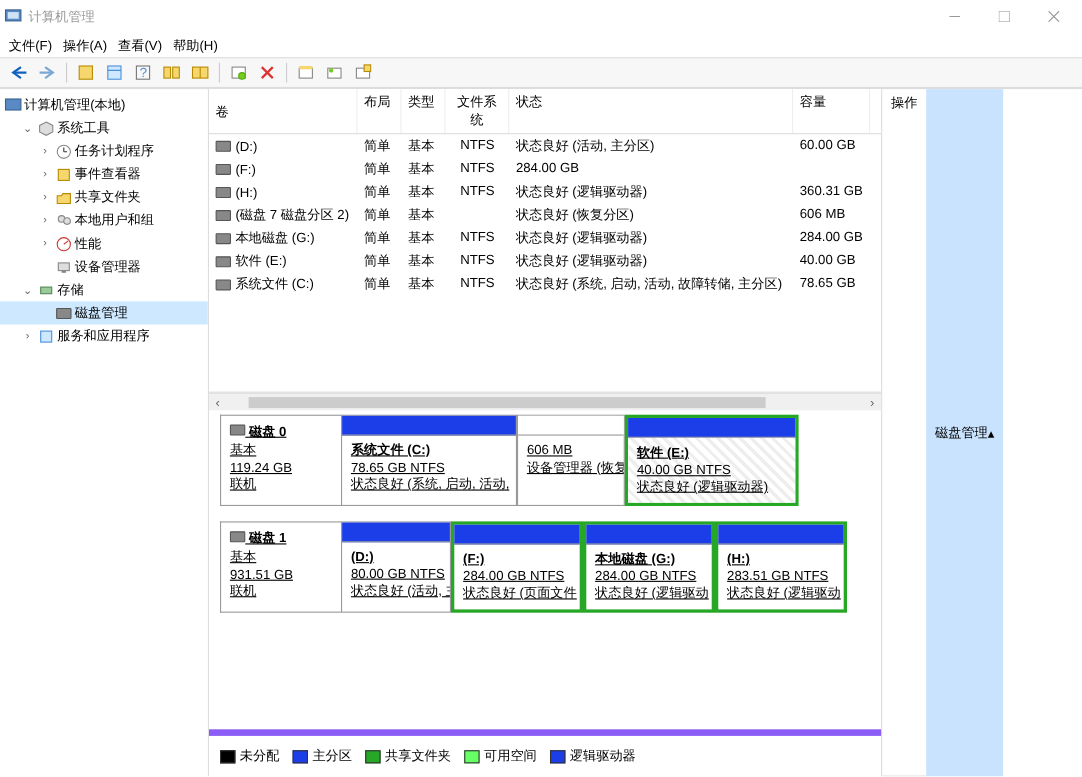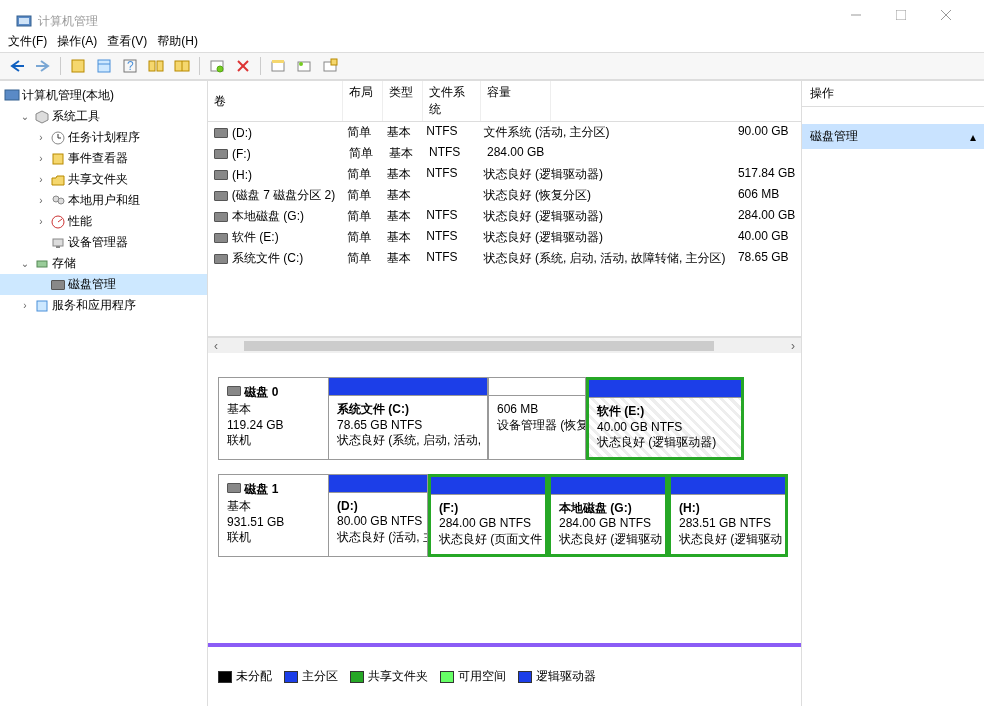--- a/index.html
+++ b/index.html
@@ -1,79 +1,79 @@
 <!DOCTYPE html>
 <html><head>
 <meta charset="utf-8">
 <style>
 * { box-sizing: border-box; margin: 0; padding: 0; font-family: "Microsoft YaHei", "Segoe UI", sans-serif; font-size: 12px; }
 body { background: #fff; width: 984px; height: 706px; overflow: hidden; display: flex; flex-direction: column; }
 
 
-.titlebar { height: 30px; display: flex; align-items: flex-end; padding: 0 16px; background: #fff; }
+.titlebar { height: 30px; display: flex; align-items: center; padding: 0 4px; background: #fff; }
 .titlebar .icon { width: 16px; height: 16px; margin-right: 6px; }
 .titlebar .title { flex: 1; color: #999; }
 .titlebar .winbtns { display: flex; }
 .titlebar .winbtn { width: 45px; height: 30px; display: flex; align-items: center; justify-content: center; color: #999; }
 
 
 .menubar { height: 22px; display: flex; align-items: center; padding: 0 8px; gap: 10px; font-size: 12px; }
 .menubar span { cursor: default; }
 
 
 .toolbar { height: 28px; border-top: 1px solid #ddd; border-bottom: 1px solid #ddd; display: flex; align-items: center; padding: 0 6px; gap: 4px; background: #f7f7f7; }
 .toolbar .tbtn { width: 22px; height: 22px; display: flex; align-items: center; justify-content: center; }
 .toolbar .sep { width: 1px; height: 18px; background: #ccc; margin: 0 2px; }
 
 
 .main { flex: 1; display: flex; border-top: 1px solid #ddd; min-height: 0; }
 
 
-.tree { width: 208px; border-right: 1px solid #ddd; padding: 4px 0; overflow: auto; }
+.tree { width: 190px; border-right: 1px solid #ddd; padding: 4px 0; overflow: auto; }
 .tree-item { display: flex; align-items: center; padding: 2px 0 2px 4px; gap: 2px; white-space: nowrap; cursor: default; }
 .tree-item .tw { width: 14px; display: inline-flex; justify-content: center; color: #666; font-size: 10px; }
 .tree-item .ic { width: 16px; height: 16px; display: inline-flex; align-items: center; justify-content: center; }
 .tree-item.selected { background: #cde8ff; }
 .tree .lvl1 { padding-left: 18px; }
 .tree .lvl2 { padding-left: 34px; }
 
 
 .center { flex: 1; display: flex; flex-direction: column; border-right: 1px solid #ddd; min-width: 0; }
 .volumes { flex: 1; overflow: auto; border-bottom: 1px solid #ddd; position: relative; }
 .vol-header { display: flex; background: #fff; border-bottom: 1px solid #ddd; position: sticky; top: 0; }
 .vol-header div { padding: 3px 6px; border-right: 1px solid #eee; font-weight: normal; }
 .vol-row { display: flex; padding: 1px 0; }
 .vol-row div { padding: 1px 6px; white-space: nowrap; overflow: hidden; }
 .c-vol { width: 135px; display: flex; align-items: center; gap: 4px; }
 .c-layout { width: 40px; }
 .c-type { width: 40px; }
-.c-fs { width: 58px; }
+.c-fs { width: 58px; text-align: center; }
 .c-status { width: 258px; }
 .c-cap { width: 70px; }
 .vol-scroll { height: 16px; border-top: 1px solid #ddd; background: #f0f0f0; display:flex; align-items:center; }
 .vol-scroll .thumb { margin-left: 20px; height: 10px; width: 470px; background: #ccc; }
 .vol-scroll .arr { width:16px; text-align:center; color:#666; }
 
 
-.diskarea { height: 290px; overflow: auto; padding: 24px 10px; }
+.diskarea { height: 290px; overflow: auto; padding: 4px 10px; text-decoration: underline; }
 .diskrow { display: flex; margin-bottom: 14px; }
 .diskinfo { width: 110px; border: 1px solid #999; border-right: none; padding: 6px 8px; }
 .diskparts { display: flex; }
 .part { border: 1px solid #999; display: flex; flex-direction: column; }
 .part .stripe { height: 18px; }
 .part .body { padding: 6px 8px; flex: 1; font-size: 12px; line-height: 1.3; overflow: hidden; white-space: nowrap; }
 .part.green { border: 3px solid #26a726; }
 .part.sel .body { background: repeating-linear-gradient(45deg, #eee 0, #eee 3px, #fff 3px, #fff 7px); }
 .stripe.blue { background: #1c3ee8; border-bottom: 1px solid #999; }
 .stripe.none { background: #fff; border-bottom: 1px solid #999; }
-.legend { border-top: 4px solid #8b5cf6; padding: 21px 10px; display: flex; gap: 12px; align-items: center; }
+.legend { border-top: 6px solid #8b5cf6; padding: 10px 10px; display: flex; gap: 12px; align-items: center; }
 .legend .sw { width: 14px; height: 12px; display: inline-block; border: 1px solid #333; margin-right: 4px; vertical-align: middle; }
 
 
-.actions { width: 182px; display: flex; flex-direction: column; gap: 17px; }
+.actions { width: 182px; display: flex; flex-direction: row; }
 .actions .hdr { padding: 4px 8px; border-bottom: 1px solid #ddd; }
 .actions .sub { background: #c9e3ff; padding: 4px 8px; display: flex; justify-content: space-between; align-items: center; }
 .actions .item { padding: 6px 16px; display: flex; justify-content: space-between; align-items: center; }
 
 .disk-icon { width:14px; height:10px; background:#888; border:1px solid #555; display:inline-block; border-radius:1px; }
 </style>
 </head>
 <body>
 
 <div class="titlebar">
@@ -294,54 +294,55 @@
       </div>
   </div>
 
   <div class="center">
     <div class="volumes">
       <div class="vol-header">
         <div class="c-vol">卷</div>
         <div class="c-layout">布局</div>
         <div class="c-type">类型</div>
         <div class="c-fs">文件系统</div>
+        <div class="c-status">状态</div>
         <div class="c-cap">容量</div>
       </div>
       <div id="vol-rows">
           <div class="vol-row">
             <div class="c-vol">
               <span class="disk-icon"></span>
               <span>(D:)</span>
             </div>
             <div class="c-layout">简单</div>
             <div class="c-type">基本</div>
             <div class="c-fs">NTFS</div>
-            <div class="c-status">文件系统 (活动, 主分区)</div>
-            <div class="c-cap">90.00 GB</div>
+            <div class="c-status">状态良好 (活动, 主分区)</div>
+            <div class="c-cap">60.00 GB</div>
           </div>
           <div class="vol-row">
             <div class="c-vol">
               <span class="disk-icon"></span>
               <span>(F:)</span>
             </div>
             <div class="c-layout">简单</div>
             <div class="c-type">基本</div>
             <div class="c-fs">NTFS</div>
             <div class="c-cap">284.00 GB</div>
           </div>
           <div class="vol-row">
             <div class="c-vol">
               <span class="disk-icon"></span>
               <span>(H:)</span>
             </div>
             <div class="c-layout">简单</div>
             <div class="c-type">基本</div>
             <div class="c-fs">NTFS</div>
             <div class="c-status">状态良好 (逻辑驱动器)</div>
-            <div class="c-cap">517.84 GB</div>
+            <div class="c-cap">360.31 GB</div>
           </div>
           <div class="vol-row">
             <div class="c-vol">
               <span class="disk-icon"></span>
               <span>(磁盘 7 磁盘分区 2)</span>
             </div>
             <div class="c-layout">简单</div>
             <div class="c-type">基本</div>
             <div class="c-fs"></div>
             <div class="c-status">状态良好 (恢复分区)</div>

